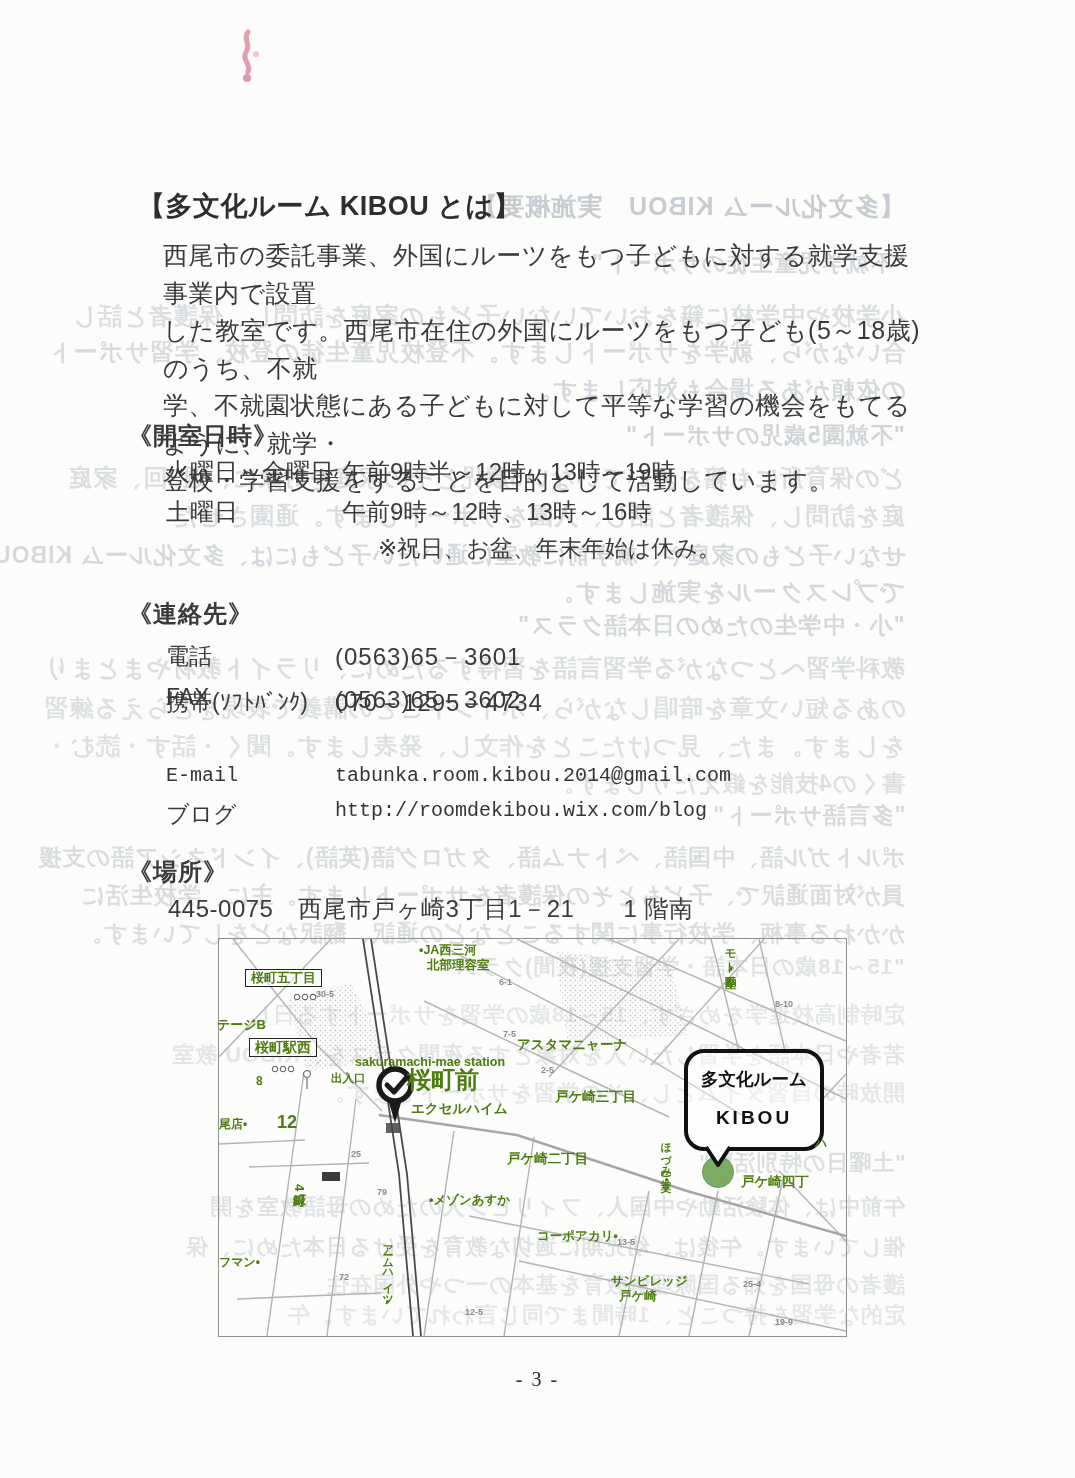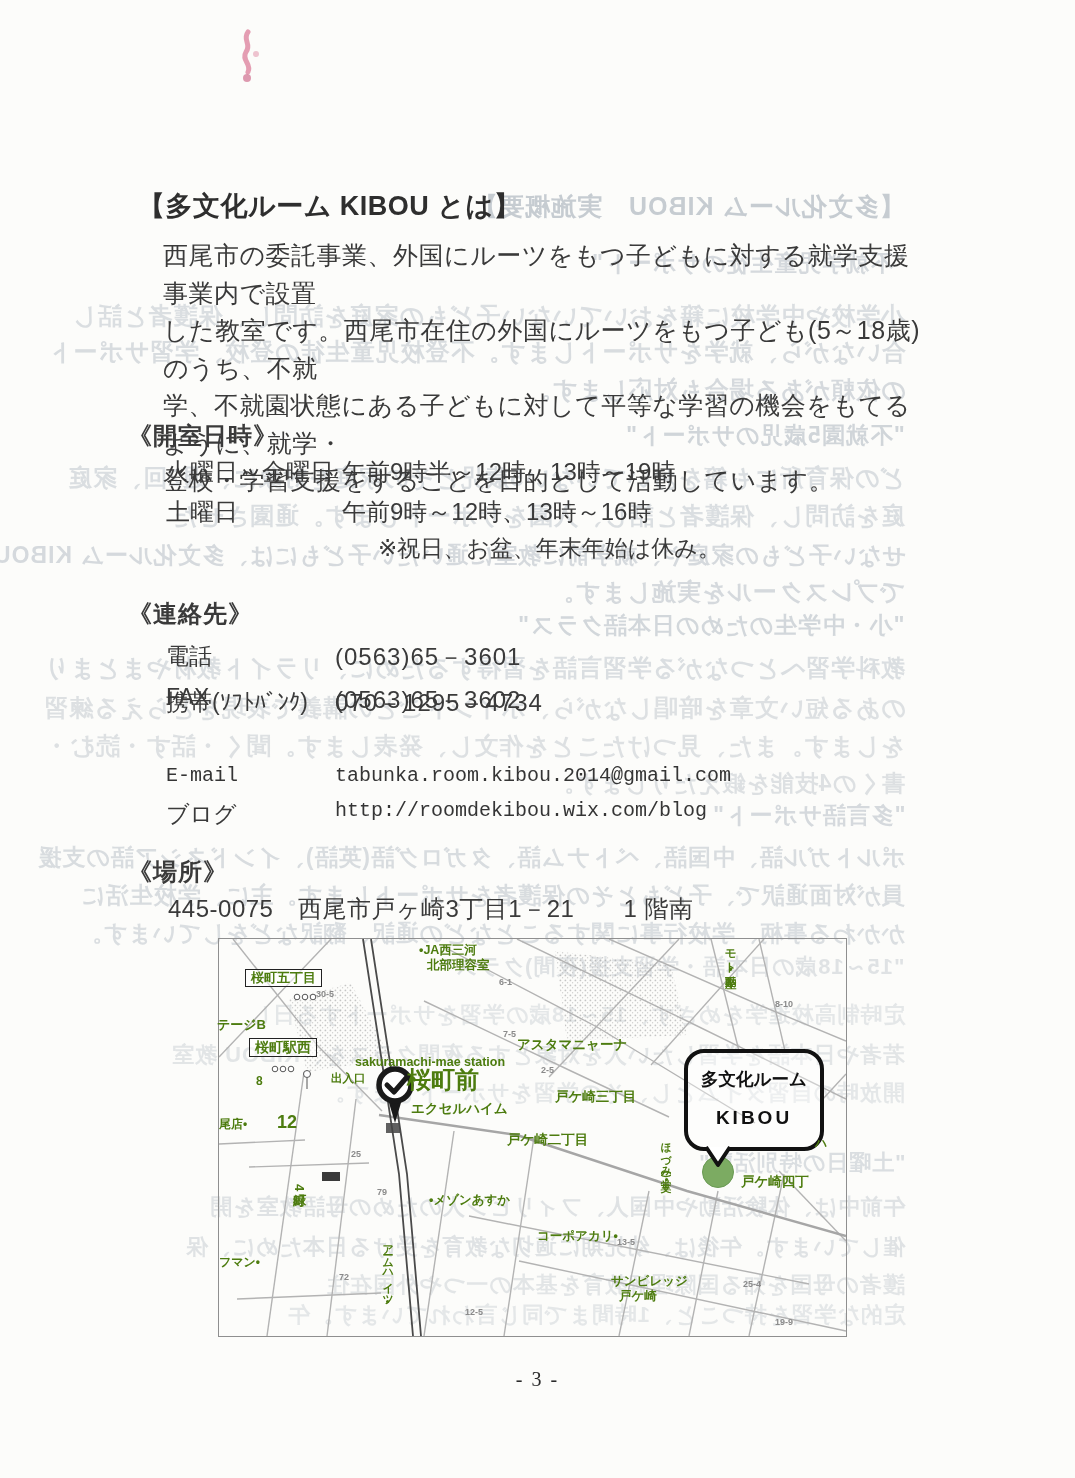--- a/index.html
+++ b/index.html
@@ -213,21 +213,21 @@
           <div class="map-label" style="left: 136px; top: 117px; font-size: 12.5px; font-weight: 700;">sakuramachi-mae station</div>
           <div class="map-label" style="left: 112px; top: 133px; font-size: 11.5px; font-weight: 700;">出入口</div>
           <div class="map-label" style="left: 188px; top: 128px; font-size: 24px; font-weight: 800;">桜町前</div>
           <div class="map-label" style="left: 192px; top: 163px; font-size: 13.5px;">エクセルハイム</div>
           <div class="map-label" style="left: 0px; top: 179px; font-size: 12px;">尾店•</div>
           <div class="map-label" style="left: 58px; top: 174px; font-size: 18px; font-weight: 800;">12</div>
           <div class="map-label" style="left: 37px; top: 136px; font-size: 12px; font-weight: 700;">8</div>
           <div class="map-label vert" style="left: 505px; top: 2px; font-size: 11.5px;">モト不動産•</div>
           <div class="map-label" style="left: 298px; top: 99px; font-size: 13.5px;">アスタマニャーナ</div>
           <div class="map-label" style="left: 336px; top: 151px; font-size: 13.5px;">戸ケ崎三丁目</div>
-          <div class="map-label" style="left: 288px; top: 194px; font-size: 13.5px;">戸ケ崎二丁目</div>
+          <div class="map-label" style="left: 288px; top: 213px; font-size: 13.5px;">戸ケ崎二丁目</div>
           <div class="map-label" style="left: 210px; top: 255px; font-size: 12.5px;">•メゾンあすか</div>
           <div class="map-label" style="left: 318px; top: 291px; font-size: 12.5px;">コーポアカリ•</div>
           <div class="map-label" style="left: 392px; top: 336px; font-size: 12.5px;">サンビレッジ</div>
           <div class="map-label" style="left: 400px; top: 351px; font-size: 12.5px;">戸ケ崎</div>
           <div class="map-label vert" style="left: 441px; top: 196px; font-size: 10.5px;">ほづみ堂(支)•</div>
           <div class="map-label" style="left: 596px; top: 198px; font-size: 12px;">ハ</div>
           <div class="map-label" style="left: 522px; top: 236px; font-size: 13.5px;">戸ケ崎四丁</div>
           <div class="map-label vert" style="left: 163px; top: 298px; font-size: 11px;">アームハイツ•</div>
           <div class="map-label vert" style="left: 73px; top: 245px; font-size: 13px;">緑町4</div>
           <div class="map-label" style="left: 0px; top: 317px; font-size: 12px;">フマン•</div>

